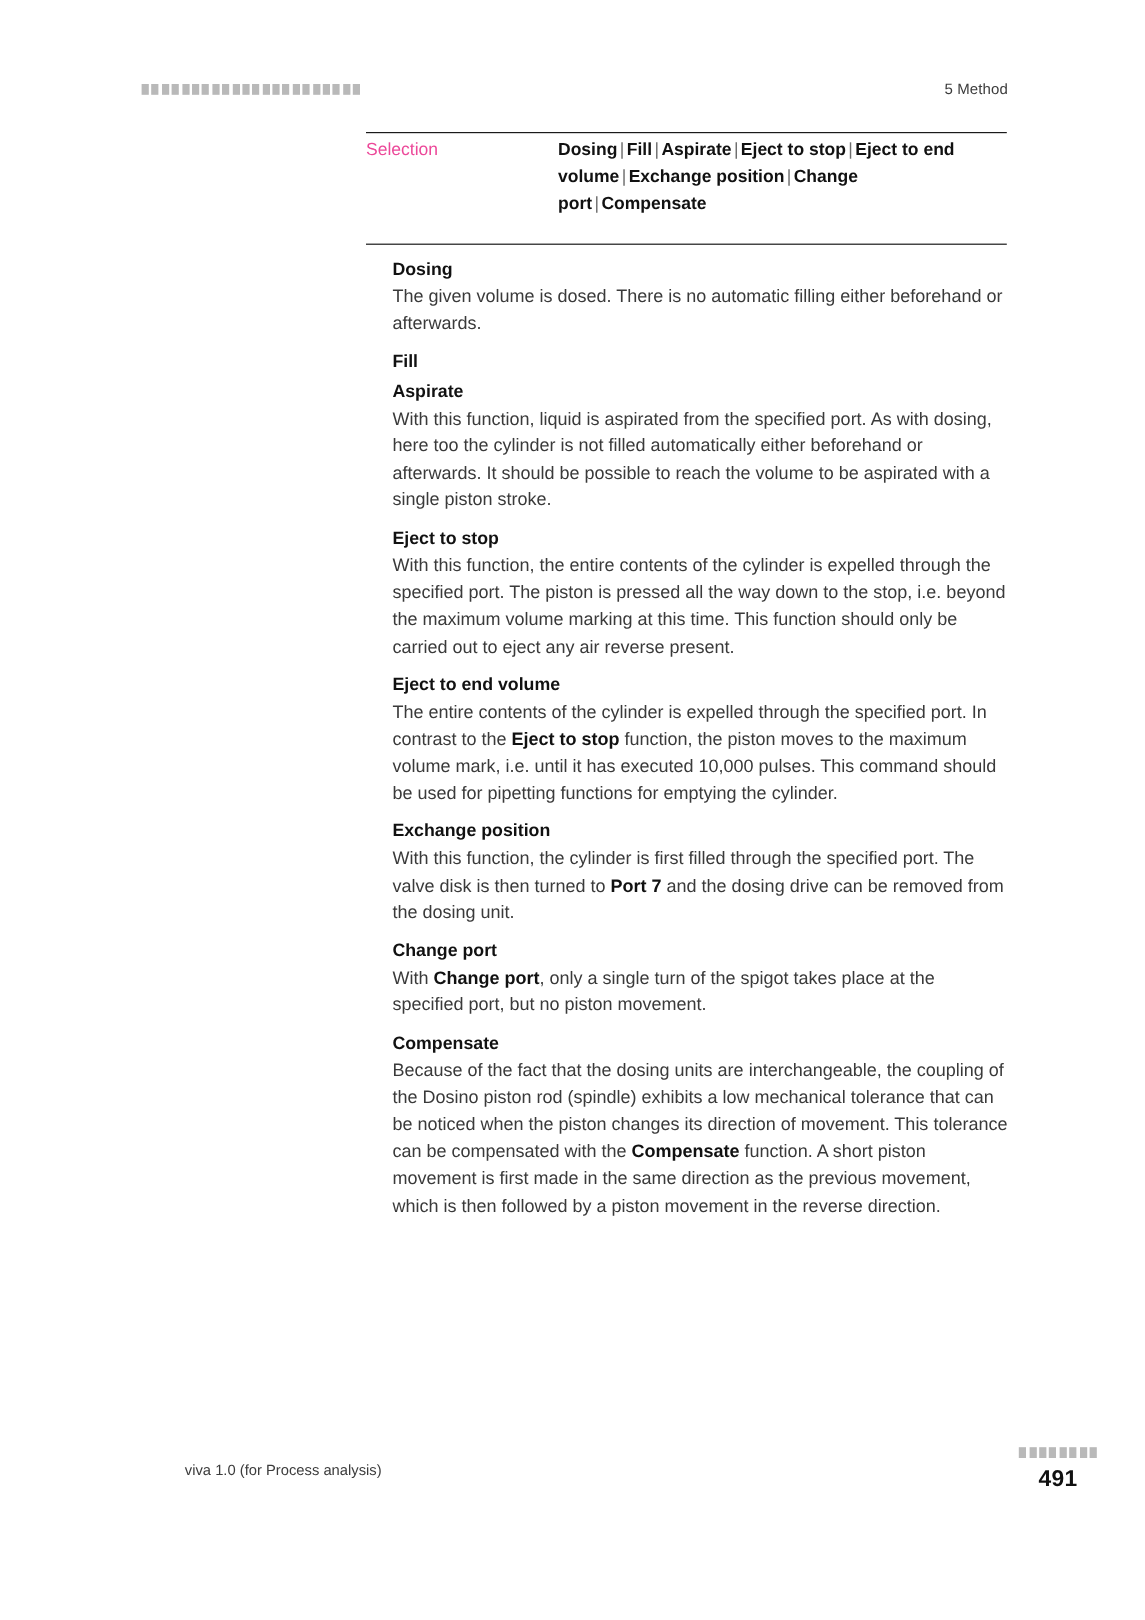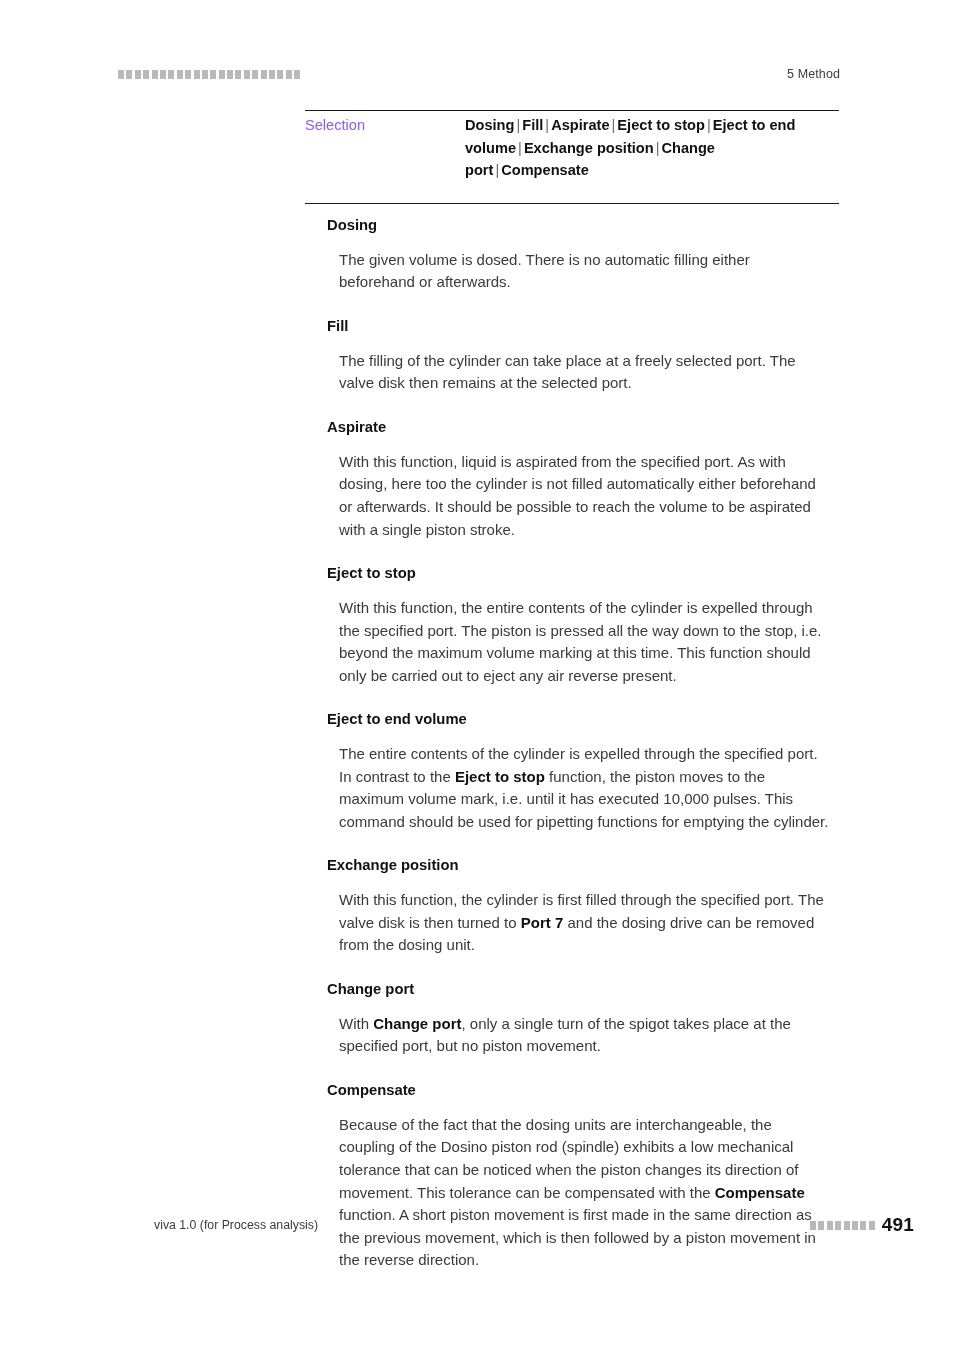--- a/index.html
+++ b/index.html
@@ -64,21 +64,21 @@
     border-top: 1.4px solid #1a1a1a;
   }
   .param-table td {
     padding: 0;
     vertical-align: top;
     font-size: 14.6px;
     line-height: 22.6px;
   }
   .param-table td.key {
     width: 160px;
-    color: #8b5cf6;
+    color: #ec4899;
     padding-top: 3px;
   }
   .param-table td.val {
     color: #111111;
     font-weight: bold;
     padding-top: 3px;
     padding-right: 4px;
   }
   .param-table td.val .sep {
     font-weight: normal;
@@ -108,21 +108,21 @@
     font-weight: bold;
     color: #111111;
     line-height: 22.8px;
     margin: 0;
     padding-top: 2px;
   }
   .sec-body {
     font-size: 15px;
     line-height: 22.6px;
     color: #3a3a3a;
-    margin: 12px;
+    margin: 0;
     padding-bottom: 7px;
   }
   .sec-body b {
     color: #111111;
     font-weight: bold;
   }
 
   
   .page-footer {
     position: absolute;
@@ -137,20 +137,21 @@
   }
   .footer-left {
     font-size: 12.3px;
     color: #3c3c3c;
     white-space: nowrap;
   }
   .footer-right {
     display: flex;
     align-items: center;
     gap: 7px;
+    flex-direction: column;
   }
   .footer-right .square-strip .sq {
     width: 6px;
     height: 9px;
     background: #b9b9b9;
   }
   .page-number {
     font-size: 19px;
     font-weight: bold;
     color: #111111;
@@ -201,21 +202,20 @@
   </tbody>
     </table>
   <div class="table-bottom-rule"></div>
 
   <div class="content">
 
     <h3 class="sec-title">Dosing</h3>
     <p class="sec-body">The given volume is dosed. There is no automatic filling either beforehand or afterwards.</p>
 
     <h3 class="sec-title">Fill</h3>
-    <p class="sec-body">The filling of the cylinder can take place at a freely selected port. The valve disk then remains at the selected port.</p>
 
     <h3 class="sec-title">Aspirate</h3>
     <p class="sec-body">With this function, liquid is aspirated from the specified port. As with dosing, here too the cylinder is not filled automatically either beforehand or afterwards. It should be possible to reach the volume to be aspirated with a single piston stroke.</p>
 
     <h3 class="sec-title">Eject to stop</h3>
     <p class="sec-body">With this function, the entire contents of the cylinder is expelled through the specified port. The piston is pressed all the way down to the stop, i.e. beyond the maximum volume marking at this time. This function should only be carried out to eject any air reverse present.</p>
 
     <h3 class="sec-title">Eject to end volume</h3>
     <p class="sec-body">The entire contents of the cylinder is expelled through the specified port. In contrast to the <b>Eject to stop</b> function, the piston moves to the maximum volume mark, i.e. until it has executed 10,000 pulses. This command should be used for pipetting functions for emptying the cylinder.</p>
 

